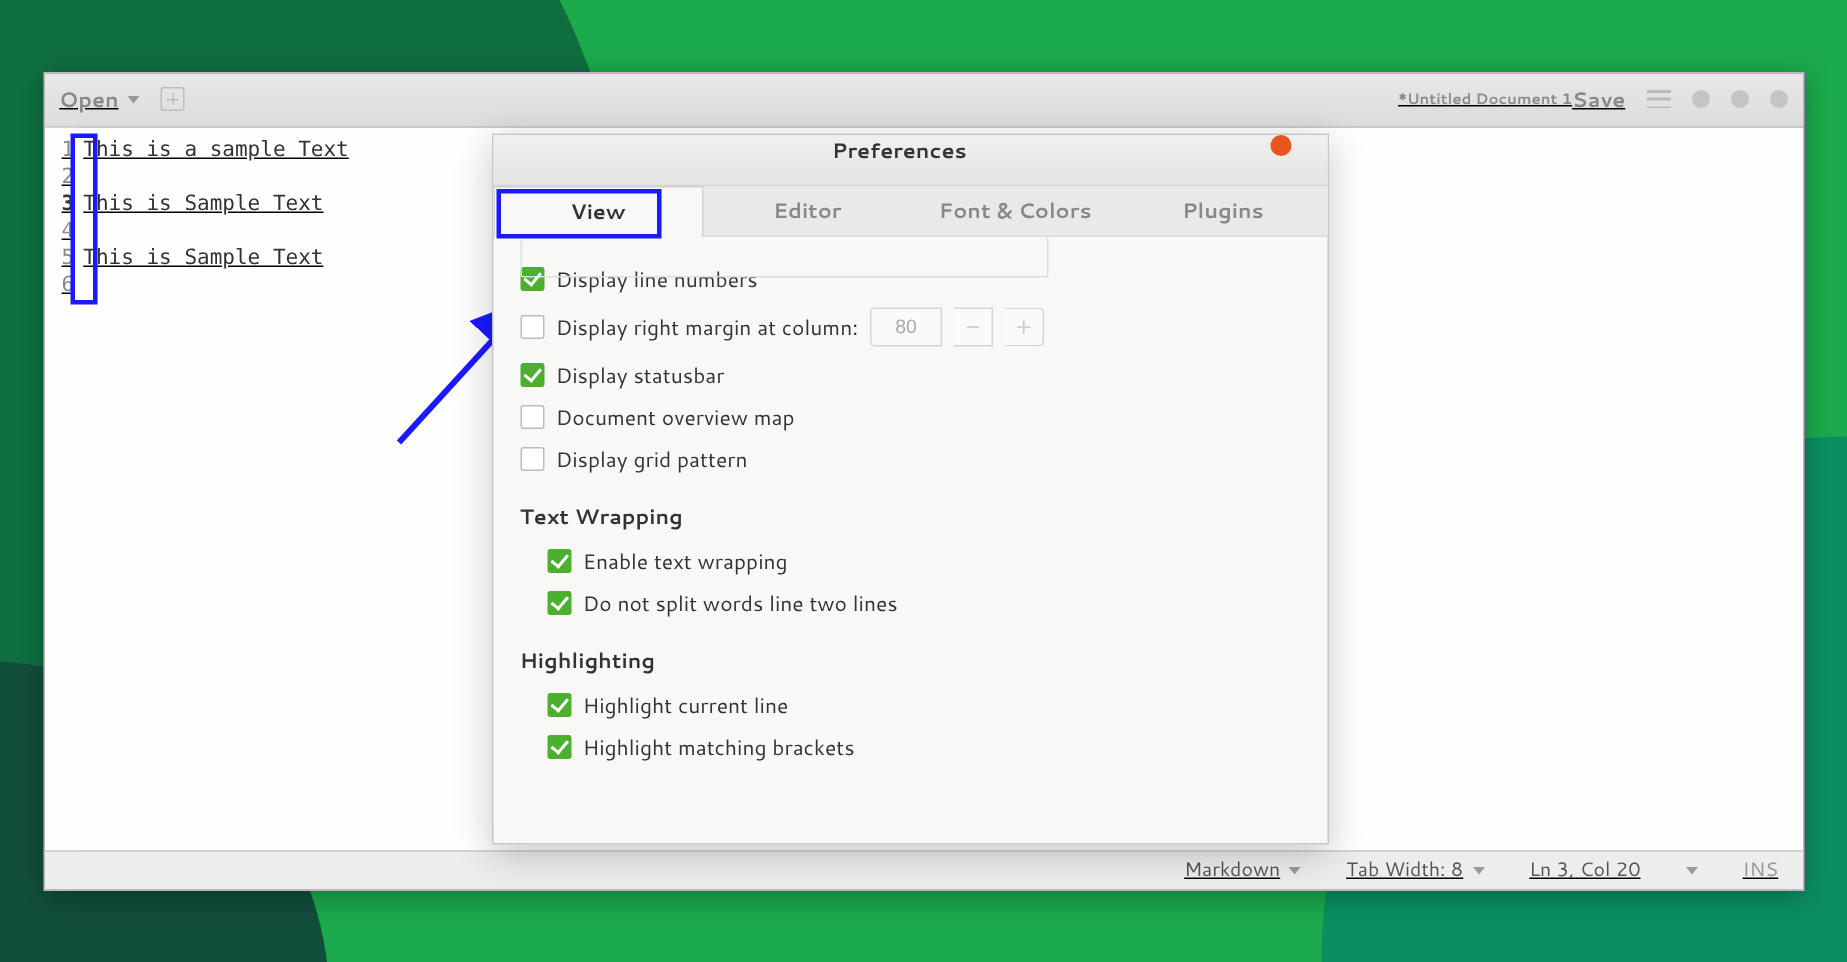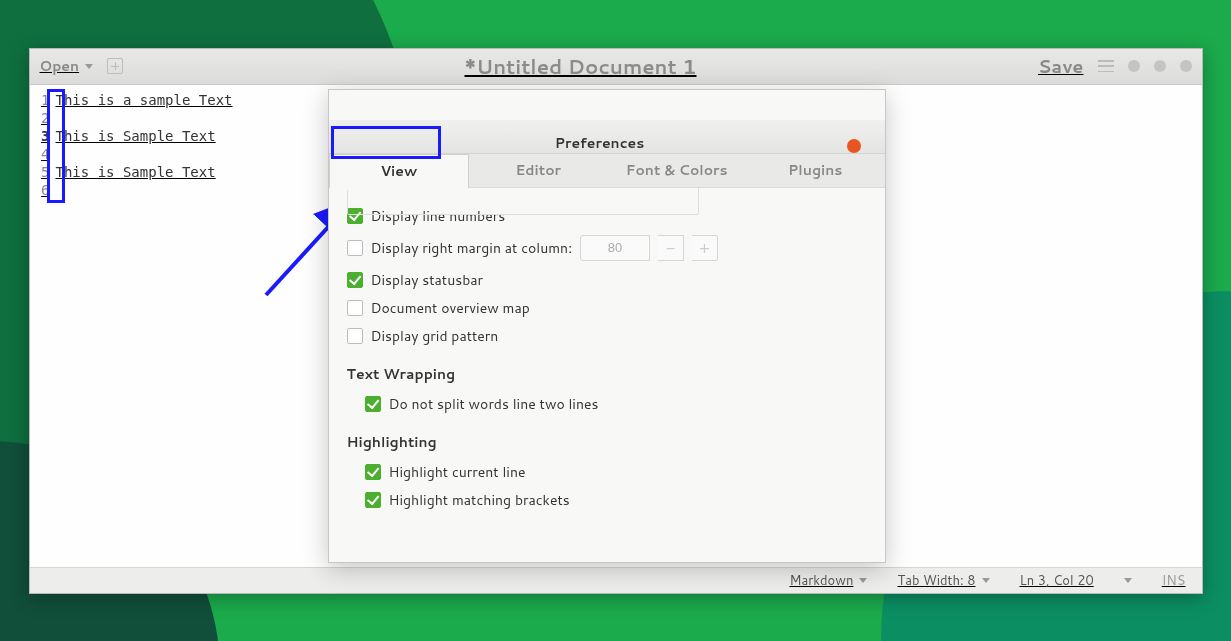--- a/index.html
+++ b/index.html
@@ -14,27 +14,27 @@
   .window {
     position:relative; z-index:1; width:1174px; height:546px;
     background:#a21caf; border:1px solid #b8b8b8; box-shadow:0 4px 18px rgba(0,0,0,.3);
     display:flex; flex-direction:column;text-decoration:underline;
   }
   .titlebar {
     height:36px; background:linear-gradient(#e8e8e6,#dcdcda); border-bottom:1px solid #c9c9c7;
     display:flex; align-items:center; padding:0 10px; color:#888; font-weight:600;
   }
   .tb-left, .tb-right { display:flex; align-items:center; gap:14px; }
-  .tb-center { flex:1; text-align:center; font-size:20px; color:#8b8b8b; }
+  .tb-center { flex:1; text-align:right; font-size:10px; color:#8b8b8b; }
   .open-btn { display:flex; align-items:center; gap:6px; font-size:14px; cursor:pointer; }
   .chev-down { width:0; height:0; border-left:4px solid transparent; border-right:4px solid transparent; border-top:5px solid #999; }
   .newtab-icon { width:16px; height:16px; border:1.5px solid #bdbdbd; border-radius:2px; position:relative; }
   .newtab-icon::before { content:""; position:absolute; left:3px; top:6.5px; width:8px; height:1.5px; background:#bdbdbd; }
   .newtab-icon::after  { content:""; position:absolute; left:6.5px; top:3px; width:1.5px; height:8px; background:#bdbdbd; }
-  .save-btn { font-size:18px; color:#888; cursor:pointer; }
+  .save-btn { font-size:14px; color:#888; cursor:pointer; }
   .hamburger { width:16px; height:12px; display:flex; flex-direction:column; justify-content:space-between; cursor:pointer; }
   .hamburger span { height:1.5px; background:#bbb; }
   .win-dot { width:12px; height:12px; border-radius:50%; background:#c4c4c3; cursor:pointer; }
 
   .editor-body { flex:1; display:flex; background:#fefefe; font-family:"DejaVu Sans Mono","Consolas",monospace; font-size:14px; color:#333; overflow:hidden; }
   .gutter { width:22px; text-align:right; padding:6px 2px 0 0; color:#888; background:#fefefe; }
   .gutter .num { height:18px; line-height:18px; }
   .gutter .active { font-weight:700; color:#333; }
   .textcol { flex:1; padding:6px 0 0 4px; }
   .textcol .line { height:18px; line-height:18px; white-space:pre; }
@@ -53,33 +53,33 @@
   .status-item { display:flex; align-items:center; gap:6px; cursor:pointer; }
   .status-plain { cursor:default; }
   .ins { color:#999; }
 
   
   .prefs {
     position:absolute; left:298px; top:40px; width:558px; height:474px;
     background:#f8f8f7; border:1px solid #c7c7c5; box-shadow:0 6px 24px rgba(0,0,0,.22); z-index:10;
     display:flex; flex-direction:column;
   }
-  .prefs-title { height:34px; background:linear-gradient(#f0f0ee,#e4e4e2); border-bottom:1px solid #d4d4d2; display:flex; align-items:flex-end; padding:0 24px;margin-top:30px; }
+  .prefs-title { height:34px; background:linear-gradient(#f0f0ee,#e4e4e2); border-bottom:1px solid #d4d4d2; display:flex; align-items:flex-start; padding:0 24px; }
   .prefs-title .ttl { flex:1; text-align:center; font-weight:700; font-size:14px; color:#333; }
   .prefs-close { width:14px; height:14px; border-radius:50%; background:#e95420; }
   .prefs-tabs { height:34px; display:flex; border-bottom:1px solid #dcdcda; background:#e9e9e7; }
   .ptab { flex:1; display:flex; align-items:center; justify-content:center; font-size:14px; font-weight:700; color:#888; cursor:pointer;text-align:right; }
   .ptab.active { background:#f8f8f7; color:#333; border-top:1px solid #d0d0ce; border-left:1px solid #d0d0ce; border-right:1px solid #d0d0ce; margin-bottom:-1px; }
   .prefs-body { flex:1; padding:14px 18px 10px 18px; font-size:14px; color:#333; overflow:auto; }
   .opt-row { display:flex; align-items:center; gap:8px; height:28px; }
   .opt-row.sub { padding-left:18px; }
   .chk { width:16px; height:16px; border:1.5px solid #bcbcbc; border-radius:2px; background:#fff; display:flex; align-items:center; justify-content:center; cursor:pointer; }
   .chk.checked { background:#4caf2f; border-color:#4caf2f; }
   .chk.checked::after { content:""; width:5px; height:9px; border:solid #fff; border-width:0 2px 2px 0; transform:rotate(40deg) translateY(-1px); }
-  .num-input { width:70px; height:26px; border:1px solid #d6d6d4; border-radius:3px 0 0 3px; background:#fafafa; color:#aaa; text-align:center; font-size:13px; }
+  .num-input { width:48px; height:26px; border:1px solid #d6d6d4; border-radius:3px 0 0 3px; background:#fafafa; color:#aaa; text-align:center; font-size:13px; }
   .spin { width:26px; height:26px; border:1px solid #d6d6d4; border-left:none; background:#fafafa; color:#ccc; display:flex; align-items:center; justify-content:center; font-size:16px; cursor:pointer; }
   .spin:last-child { border-radius:0 3px 3px 0; }
   .sect { font-weight:700; margin:14px 0 6px 0; }
   .hl-box { position: absolute; left:18px; top:123px; width:352px; height:30px; border:1px solid #dedede; border-radius:2px; pointer-events:none; }
 </style>
 </head>
 <body>
 
 <div class="bg-blob b1"></div>
 <div class="bg-blob b2"></div>
@@ -191,20 +191,24 @@
         <span>Document overview map</span>
       </div>
       <div class="opt-row">
         <div class="chk"></div>
         <span>Display grid pattern</span>
       </div>
 
       <div class="sect">Text Wrapping</div>
       <div class="opt-row sub">
         <div class="chk checked"></div>
+        <span>Enable text wrapping</span>
+      </div>
+      <div class="opt-row sub">
+        <div class="chk checked"></div>
         <span>Do not split words line two lines</span>
       </div>
 
       <div class="sect">Highlighting</div>
       <div class="opt-row sub">
         <div class="chk checked"></div>
         <span>Highlight current line</span>
       </div>
       <div class="opt-row sub">
         <div class="chk checked"></div>

